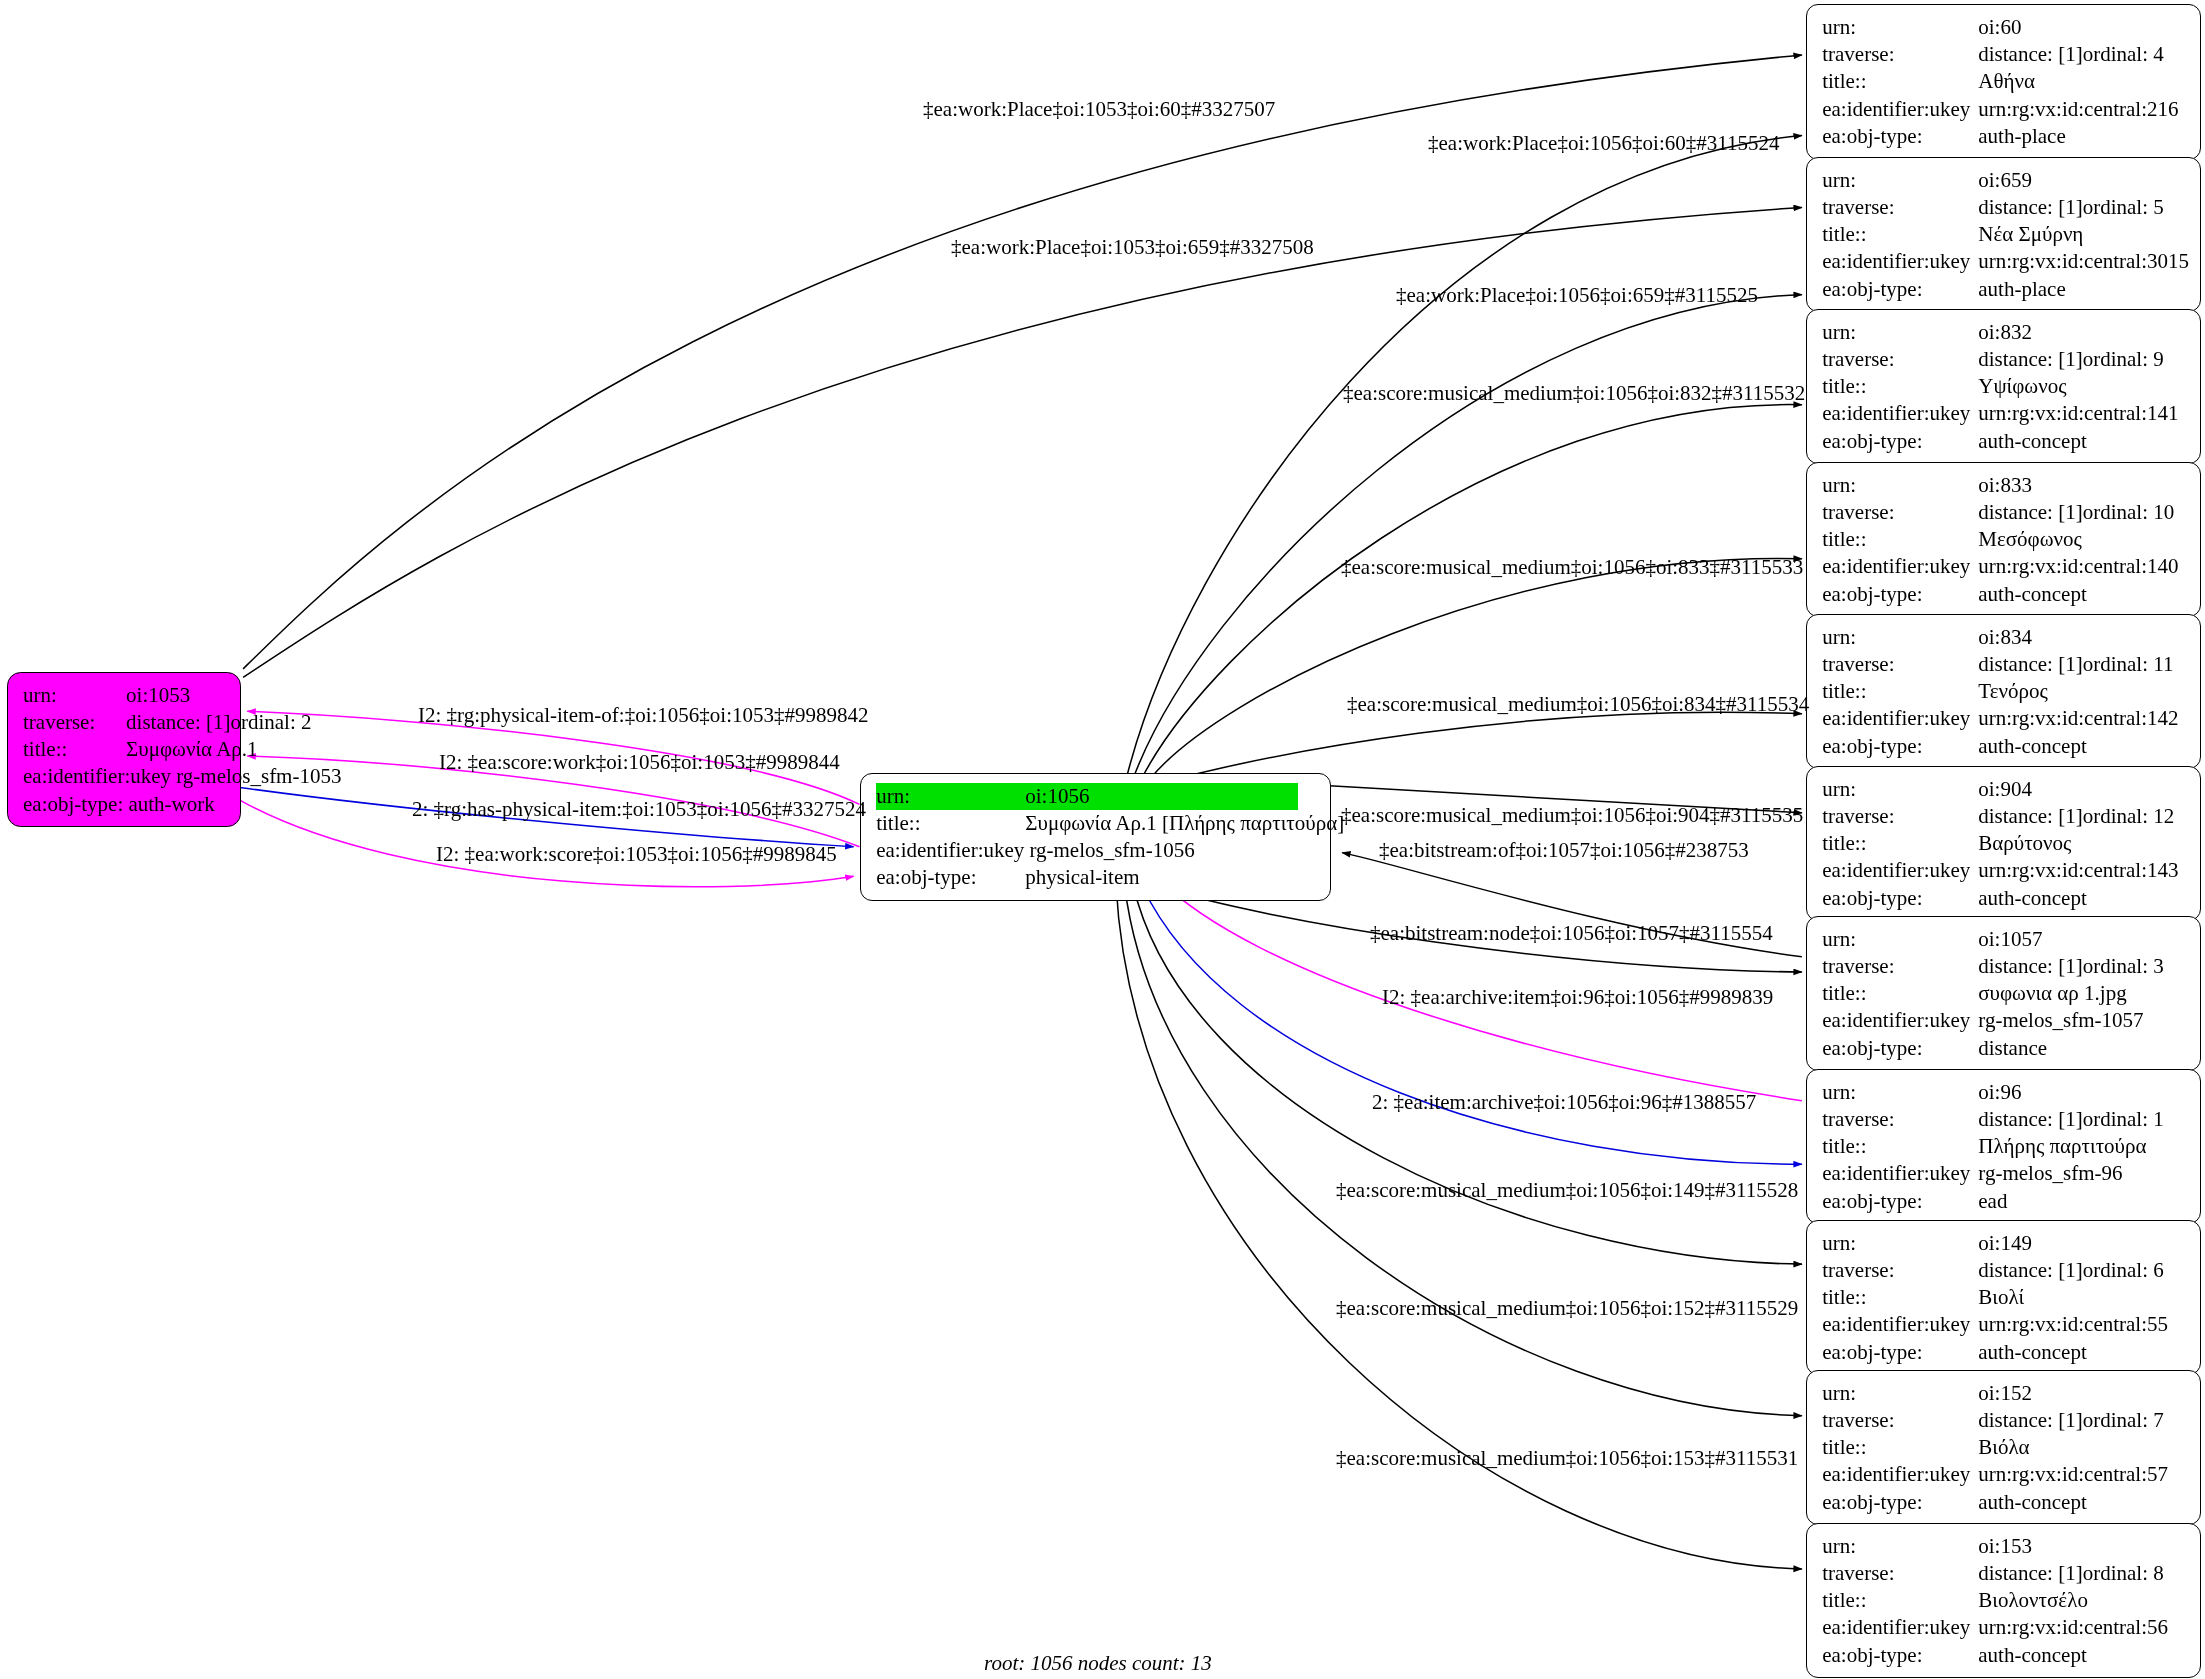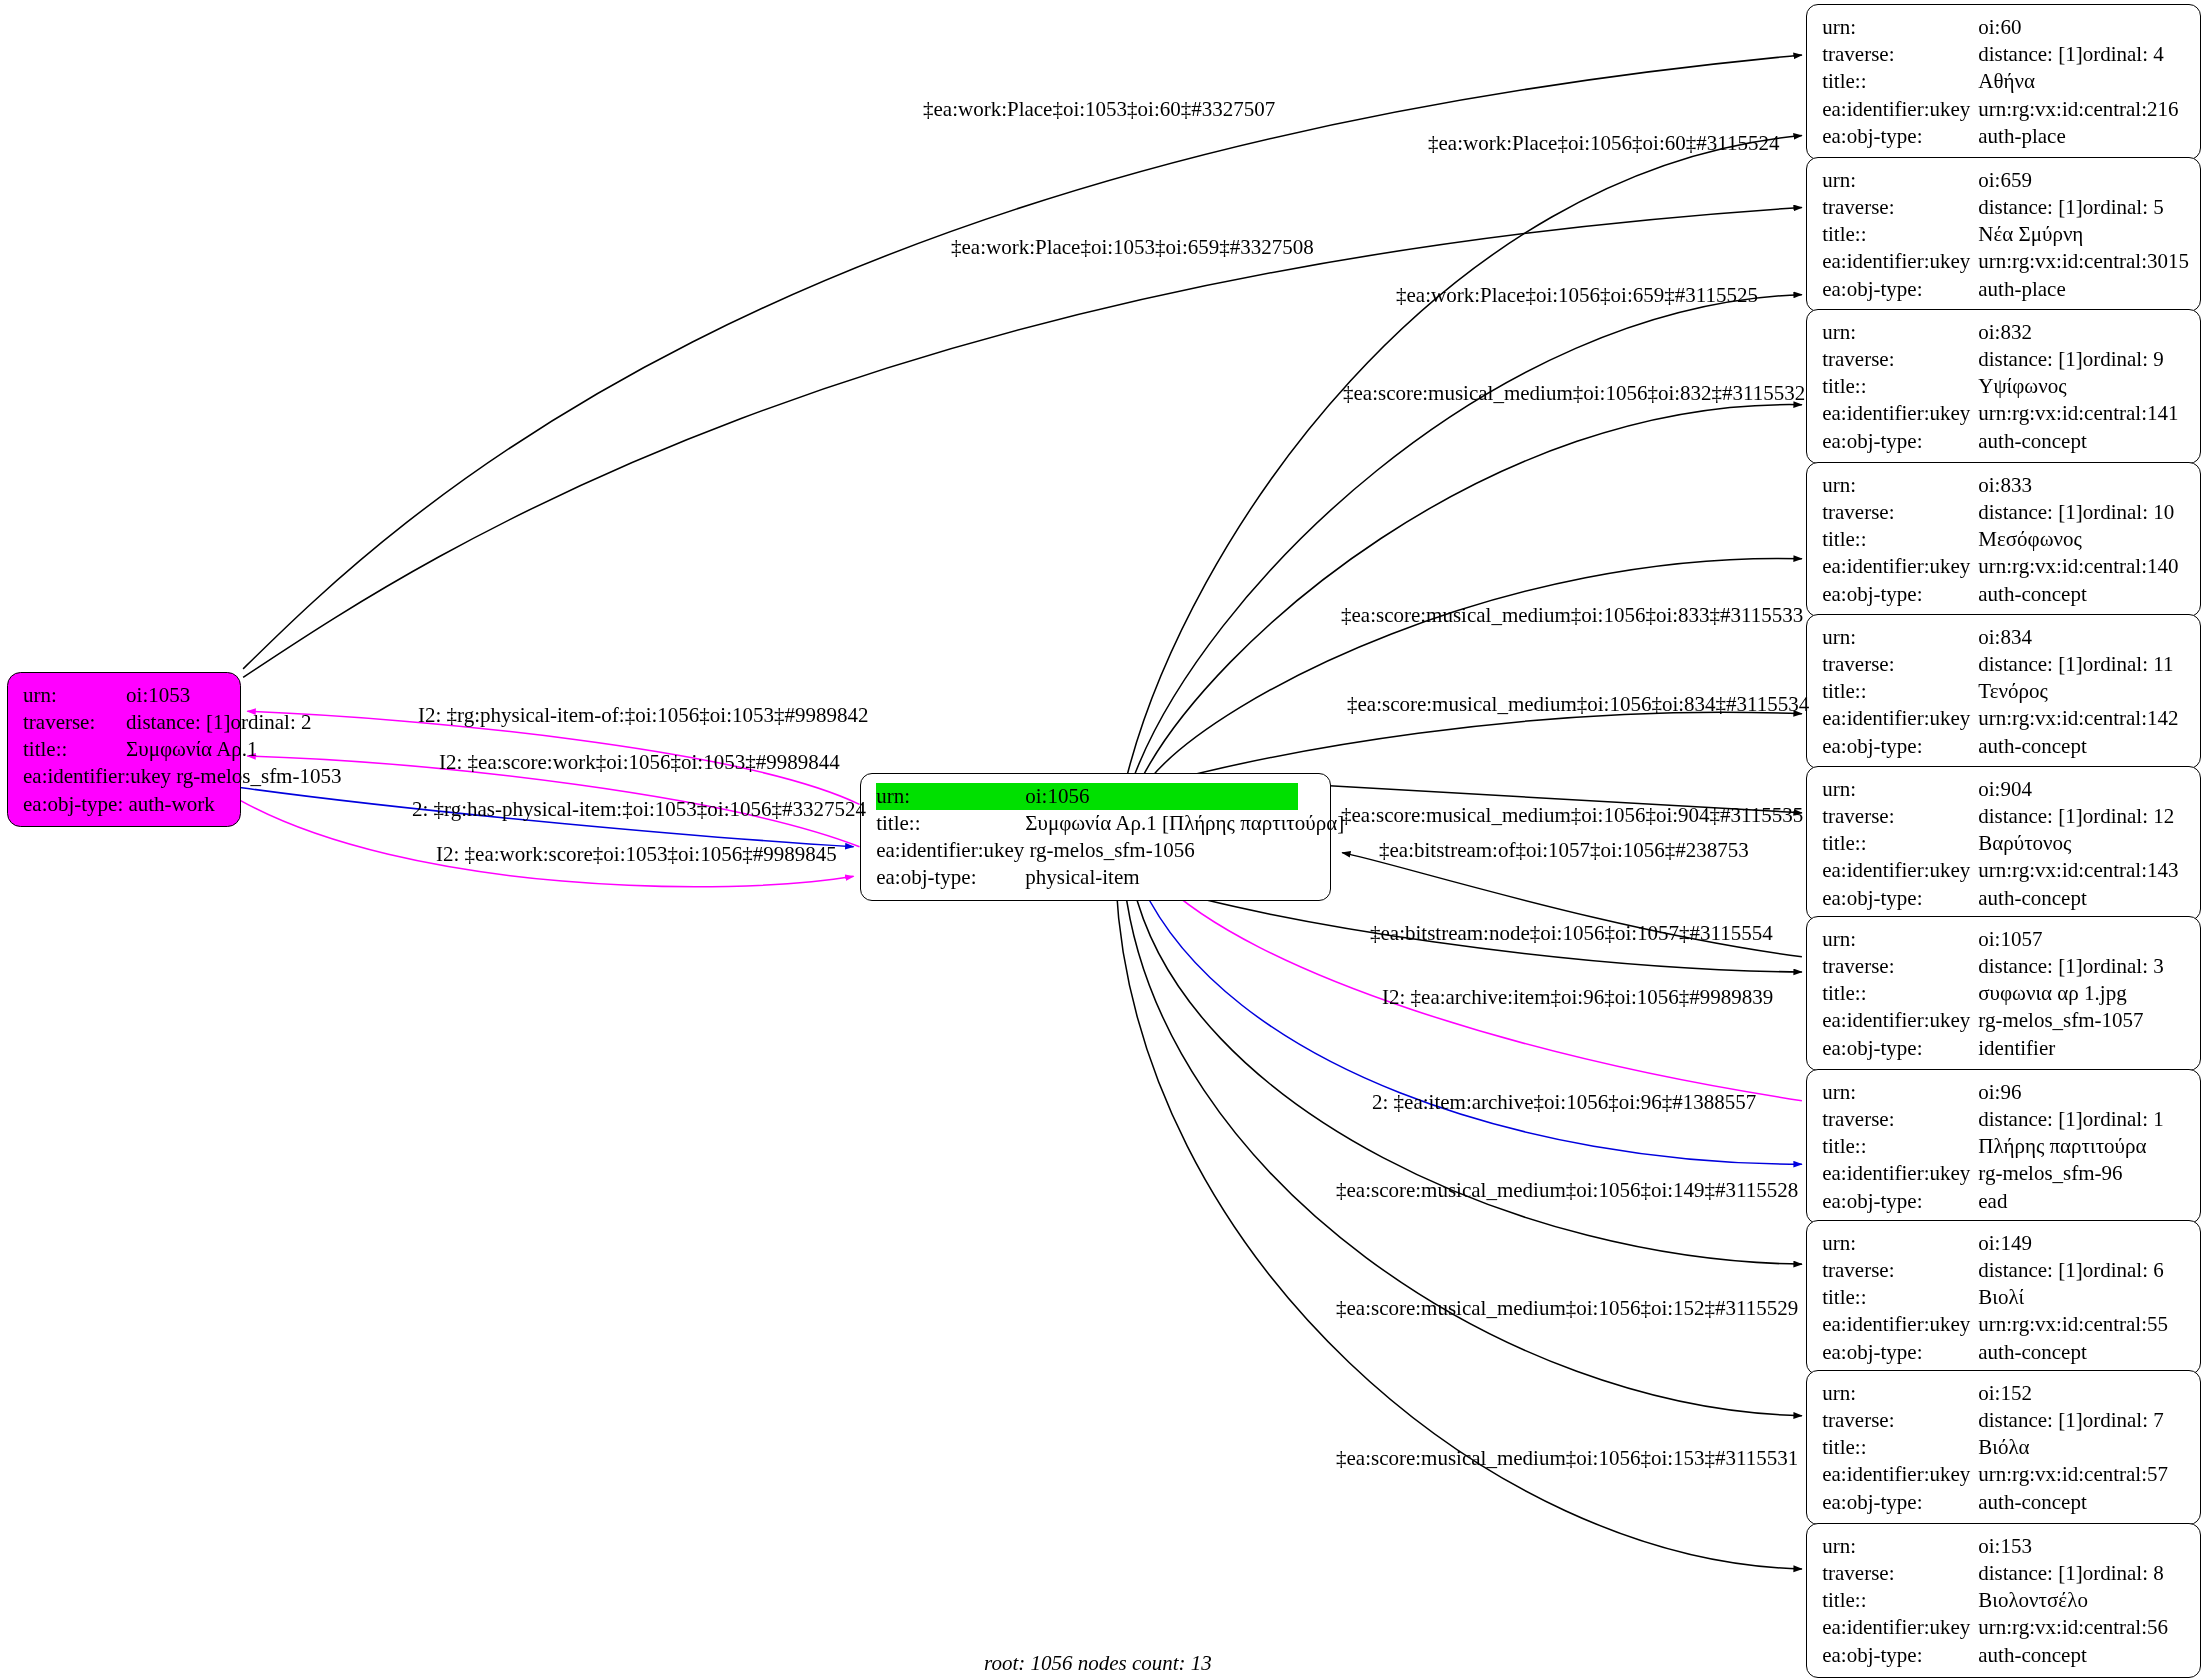--- a/index.html
+++ b/index.html
@@ -320,21 +320,21 @@
   <div class="node-row">
       <span class="node-key">title::</span>
       <span class="node-val">συφωνια αρ 1.jpg</span>
     </div>
   <div class="node-row">
       <span class="node-key">ea:identifier:ukey</span>
       <span class="node-val">rg-melos_sfm-1057</span>
     </div>
   <div class="node-row">
       <span class="node-key">ea:obj-type:</span>
-      <span class="node-val">identifier</span>
+      <span class="node-val">distance</span>
     </div>
 </div>
 
 <div class="node" style="left:1806px; top:1069px; width:395px;">
   <div class="node-row">
       <span class="node-key">urn:</span>
       <span class="node-val">oi:96</span>
     </div>
   <div class="node-row">
       <span class="node-key">traverse:</span>
@@ -425,21 +425,21 @@
       <span class="node-key">ea:obj-type:</span>
       <span class="node-val">auth-concept</span>
     </div>
 </div>
 
 <div class="edge-label" style="left:923px; top:99px;">‡ea:work:Place‡oi:1053‡oi:60‡#3327507</div>
 <div class="edge-label" style="left:1402px; top:133px;margin-left:26px;">‡ea:work:Place‡oi:1056‡oi:60‡#3115524</div>
 <div class="edge-label" style="left:919px; top:237px;margin-left:32px;">‡ea:work:Place‡oi:1053‡oi:659‡#3327508</div>
 <div class="edge-label" style="left:1396px; top:285px;">‡ea:work:Place‡oi:1056‡oi:659‡#3115525</div>
 <div class="edge-label" style="left:1343px; top:383px;">‡ea:score:musical_medium‡oi:1056‡oi:832‡#3115532</div>
-<div class="edge-label" style="left:1341px; top:557px;margin-top:48px;">‡ea:score:musical_medium‡oi:1056‡oi:833‡#3115533</div>
+<div class="edge-label" style="left:1341px; top:557px;">‡ea:score:musical_medium‡oi:1056‡oi:833‡#3115533</div>
 <div class="edge-label" style="left:1347px; top:694px;">‡ea:score:musical_medium‡oi:1056‡oi:834‡#3115534</div>
 <div class="edge-label" style="left:1341px; top:805px;">‡ea:score:musical_medium‡oi:1056‡oi:904‡#3115535</div>
 <div class="edge-label" style="left:1379px; top:840px;">‡ea:bitstream:of‡oi:1057‡oi:1056‡#238753</div>
 <div class="edge-label" style="left:1370px; top:923px;">‡ea:bitstream:node‡oi:1056‡oi:1057‡#3115554</div>
 <div class="edge-label" style="left:1382px; top:987px;">I2: ‡ea:archive:item‡oi:96‡oi:1056‡#9989839</div>
 <div class="edge-label" style="left:1372px; top:1092px;">2: ‡ea:item:archive‡oi:1056‡oi:96‡#1388557</div>
 <div class="edge-label" style="left:1336px; top:1180px;">‡ea:score:musical_medium‡oi:1056‡oi:149‡#3115528</div>
 <div class="edge-label" style="left:1336px; top:1298px;">‡ea:score:musical_medium‡oi:1056‡oi:152‡#3115529</div>
 <div class="edge-label" style="left:1336px; top:1448px;">‡ea:score:musical_medium‡oi:1056‡oi:153‡#3115531</div>
 

